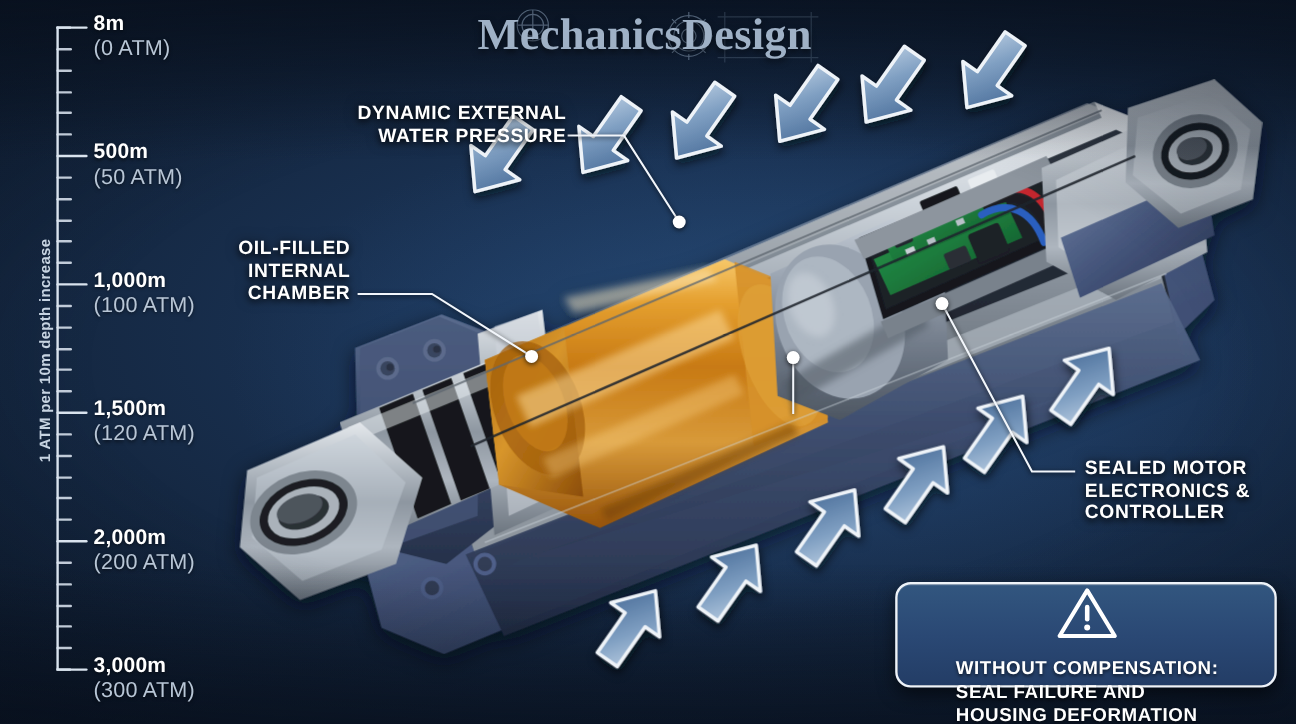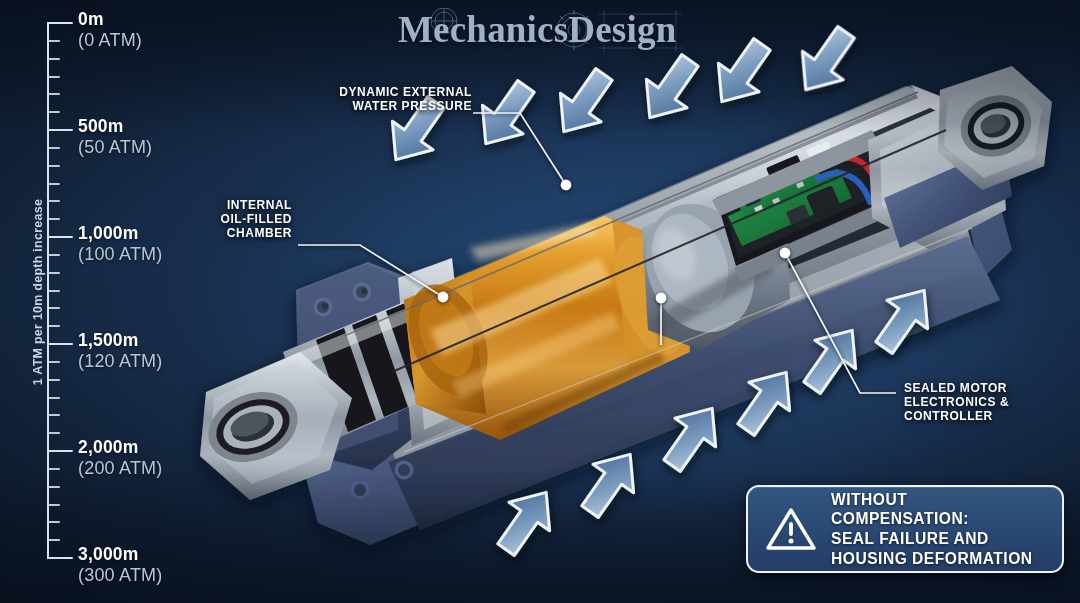--- a/index.html
+++ b/index.html
@@ -45,35 +45,35 @@
   .logo{position:absolute;left:398px;top:8px;width:290px;height:46px;
     color:#9fb1c6;font-family:"Liberation Serif", serif;font-size:37px;font-weight:700;
     letter-spacing:.2px;white-space:nowrap;text-shadow:0 2px 5px rgba(0,0,0,.55);}
   .logo .lw{position:relative;display:inline-block;}
   .logo svg{position:absolute;opacity:.62;}
 
   
   .device{position:absolute;left:0;top:0;width:1080px;height:603px;}
 
   
-  .callout{position:absolute;color:#fff;font-weight:700;font-size:12px;line-height:1.16;
+  .callout{position:absolute;color:#fff;font-weight:700;font-size:16px;line-height:1.16;
     letter-spacing:.55px;text-shadow:0 2px 5px rgba(0,0,0,.85),0 0 11px rgba(0,0,0,.55);}
   .callout.r{text-align:right;}
   .callout.l{text-align:left;}
   .leader{position:absolute;overflow:visible;pointer-events:none;}
   .leader path{stroke:#f2f6fb;stroke-width:1.7;fill:none;
     filter:drop-shadow(0 1px 2px rgba(0,0,0,.75));}
   .leader circle{fill:#ffffff;filter:drop-shadow(0 1px 2px rgba(0,0,0,.75));}
 
   
   .warn{position:absolute;left:746px;top:485px;width:318px;height:88px;
     background:linear-gradient(180deg,#32567f 0%,#2a4874 52%,#233d66 100%);
     border:2.5px solid #eef3f9;border-radius:13px;
     box-shadow:0 5px 14px rgba(0,0,0,.55), inset 0 1px 0 rgba(255,255,255,.14);
-    display:flex;align-items:center;gap:13px;padding:0 14px 0 16px;box-sizing:border-box;}
+    display:flex;align-items:center;gap:13px;padding:0 14px 0 16px;box-sizing:border-box;flex-direction:column;}
   .warn-txt{color:#fff;font-weight:700;font-size:15.6px;line-height:1.26;letter-spacing:.5px;
     text-shadow:0 1px 3px rgba(0,0,0,.6);}
   .warn-ico{flex:0 0 auto;}
 </style>
 </head>
 <body>
 
 <div id="stage">
 
   <div class="bg-base"></div>
@@ -334,22 +334,22 @@
     <path d="M896,393 L860,393 L785,253"></path>
     <circle cx="785" cy="253" r="5.4"></circle>
   </svg>
 
   <div class="callout r" style="left:240px;top:86px;width:232px">
     <div>DYNAMIC EXTERNAL</div>
     <div>WATER PRESSURE</div>
   </div>
 
   <div class="callout r" style="left:60px;top:199px;width:232px">
+    <div>OIL-FILLED</div>
     <div>INTERNAL</div>
-    <div>OIL-FILLED</div>
     <div>CHAMBER</div>
   </div>
 
 
   <div class="callout l" style="left:904px;top:382px;width:180px">
     <div>SEALED MOTOR</div>
     <div>ELECTRONICS &amp;</div>
     <div>CONTROLLER</div>
   </div>
 
@@ -384,21 +384,21 @@
         <div class="tick minor" style="top: 467.833px;"></div>
         <div class="tick minor" style="top: 485.667px;"></div>
         <div class="tick minor" style="top: 503.5px;"></div>
         <div class="tick minor" style="top: 521.333px;"></div>
         <div class="tick minor" style="top: 539.167px;"></div>
         <div class="tick major" style="top: 557px;"></div>
         <div class="cap" style="top: 22px;"></div>
         <div class="cap" style="top: 557px;"></div>
       </div>
     <div id="dlabels">
-        <div class="dlabel" style="top: 9px;">0m</div>
+        <div class="dlabel" style="top: 9px;">8m</div>
         <div class="datm" style="top: 30px;">(0 ATM)</div>
         <div class="dlabel" style="top: 116px;">500m</div>
         <div class="datm" style="top: 137px;">(50 ATM)</div>
         <div class="dlabel" style="top: 223px;">1,000m</div>
         <div class="datm" style="top: 244px;">(100 ATM)</div>
         <div class="dlabel" style="top: 330px;">1,500m</div>
         <div class="datm" style="top: 351px;">(120 ATM)</div>
         <div class="dlabel" style="top: 437px;">2,000m</div>
         <div class="datm" style="top: 458px;">(200 ATM)</div>
         <div class="dlabel" style="top: 544px;">3,000m</div>

